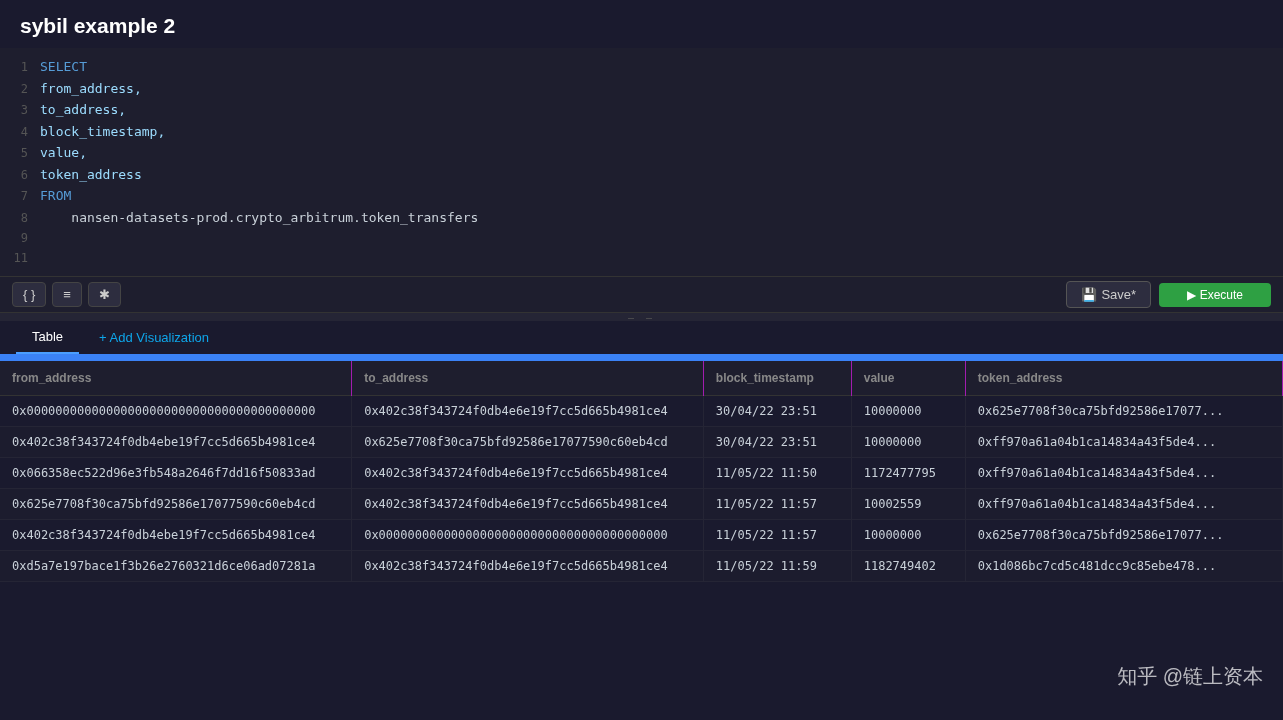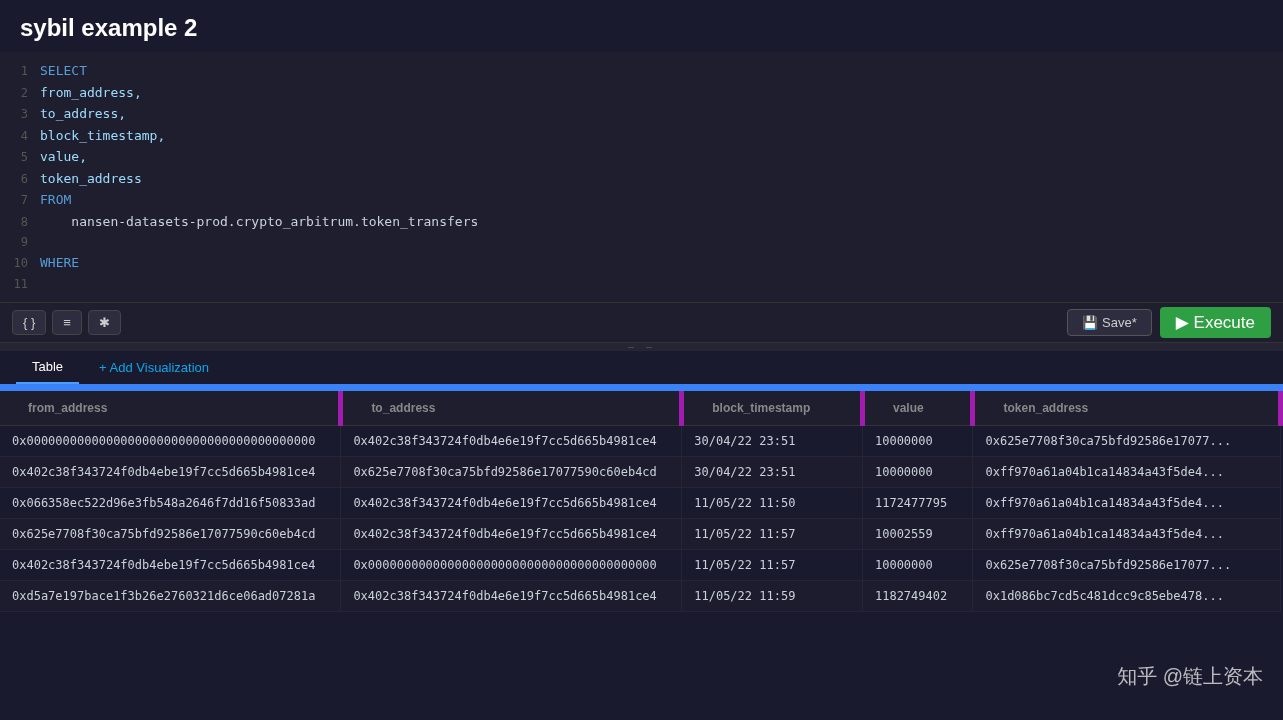--- a/index.html
+++ b/index.html
@@ -8,21 +8,21 @@
       color: #c9d1d9;
       font-family: 'Consolas', 'Monaco', monospace;
       font-size: 13px;
       height: 720px;
       overflow: hidden;
     }
 
     
     .page-title {
       color: #ffffff;
-      font-size: 24px;
+      font-size: 21px;
       font-weight: bold;
       padding: 14px 20px 10px;
       background: #1a1a2e;
       font-family: Arial, sans-serif;
     }
 
     
     .editor-area {
       background: #1e1e2e;
       border-bottom: 1px solid #333;
@@ -98,23 +98,23 @@
       display: flex;
       align-items: center;
       gap: 4px;
     }
 
     .execute-btn {
       background: #2ea043;
       border: none;
       color: #fff;
       border-radius: 4px;
-      padding: 5px 16px;
-      cursor: pointer;
-      font-size: 17px;
+      padding: 5px 28px;
+      cursor: pointer;
+      font-size: 12px;
       display: flex;
       align-items: center;
       gap: 4px;
     }
 
     
     .resize-handle {
       height: 8px;
       background: #252535;
       display: flex;
@@ -181,28 +181,28 @@
       border-collapse: collapse;
       font-size: 12px;
     }
 
     thead tr {
       background: #1e1e2e;
       border-bottom: 1px solid #333;
     }
 
     thead th {
-      padding: 10px 28px;
+      padding: 10px 12px;
       text-align: left;
       color: #888;
       font-weight: 600;
       font-family: Arial, sans-serif;
       font-size: 12px;
       white-space: nowrap;
-      border-right: 5px solid #a21caf;
+      border-right: 1px solid #a21caf;
     }
 
     tbody tr {
       border-bottom: 1px solid #252535;
     }
 
     tbody tr:nth-child(odd) {
       background: #1a1a2e;
     }
     tbody tr:nth-child(even) {
@@ -282,24 +282,20 @@
       <span class="line-num">7</span>
       <span><span class="kw">FROM</span></span>
     </div>
     <div class="code-line">
       <span class="line-num">8</span>
       <span class="code-text">    nansen-datasets-prod.crypto_arbitrum.token_transfers</span>
     </div>
     <div class="code-line">
       <span class="line-num">9</span>
       <span class="code-text"></span>
-    </div>
-    <div class="code-line">
-      <span class="line-num">10</span>
-      <span><span class="kw">WHERE</span></span>
     </div>
     <div class="code-line">
       <span class="line-num">11</span>
     </div>
   </div>
 
 <div class="toolbar">
   <div class="toolbar-left">
     <button class="tool-btn">{ }</button>
     <button class="tool-btn">≡</button>

